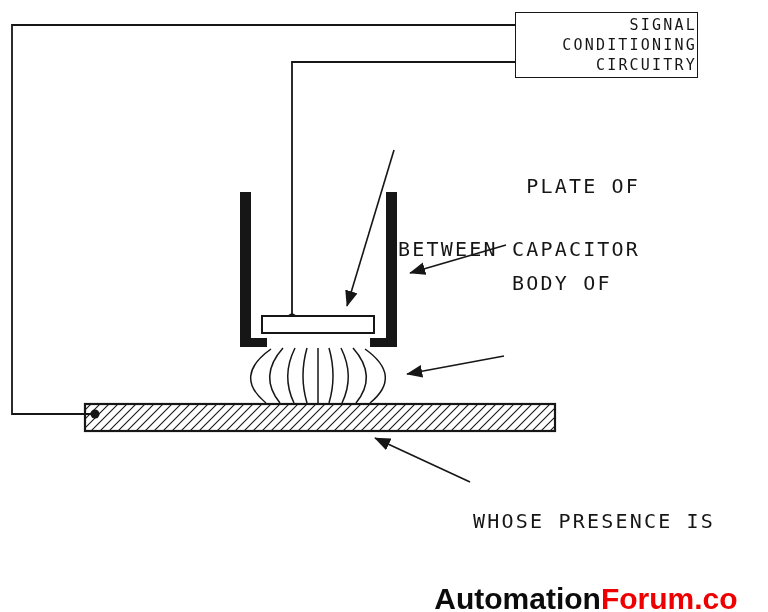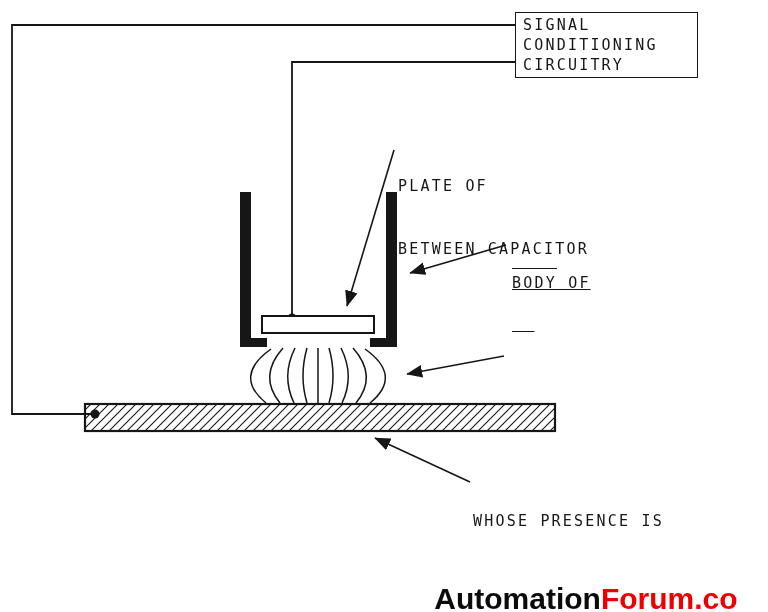--- a/index.html
+++ b/index.html
@@ -4,20 +4,21 @@
 <style>
   html, body { margin: 0; padding: 0; background: #ffffff; }
   .stage {
     position: relative;
     width: 768px;
     height: 612px;
     background: #ffffff;
     overflow: hidden;
     font-family: "DejaVu Sans Mono", "Liberation Mono", monospace;
     color: #161616;
+    text-align: right;
   }
   svg.schematic { position: absolute; left: 0; top: 0; }
 
   .signal-box {
     position: absolute;
     left: 515px;
     top: 12px;
     width: 183px;
     height: 66px;
     border: 1.6px solid #161616;
@@ -26,27 +27,27 @@
     background: #ffffff;
   }
   .tline {
     font-size: 15px;
     letter-spacing: 2.2px;
     line-height: 20px;
     white-space: pre;
   }
   .label {
     position: absolute;
-    font-size: 15px;
+    font-size: 20px;
     letter-spacing: 2.2px;
     line-height: 21px;
     white-space: pre;
   }
   #label-plate    { left: 398px; top: 134px; }
-  #label-body     { left: 512px; top: 231px; text-decoration: underline; }
+  #label-body     { left: 512px; top: 231px; }
   #label-field    { left: 508px; top: 342px; }
   #label-material { left: 473px; top: 469px; }
 
   .branding {
     position: absolute;
     left: 402px;
     top: 548px;
     font-family: "Liberation Sans", "DejaVu Sans", sans-serif;
     font-weight: bold;
     font-size: 30px;

